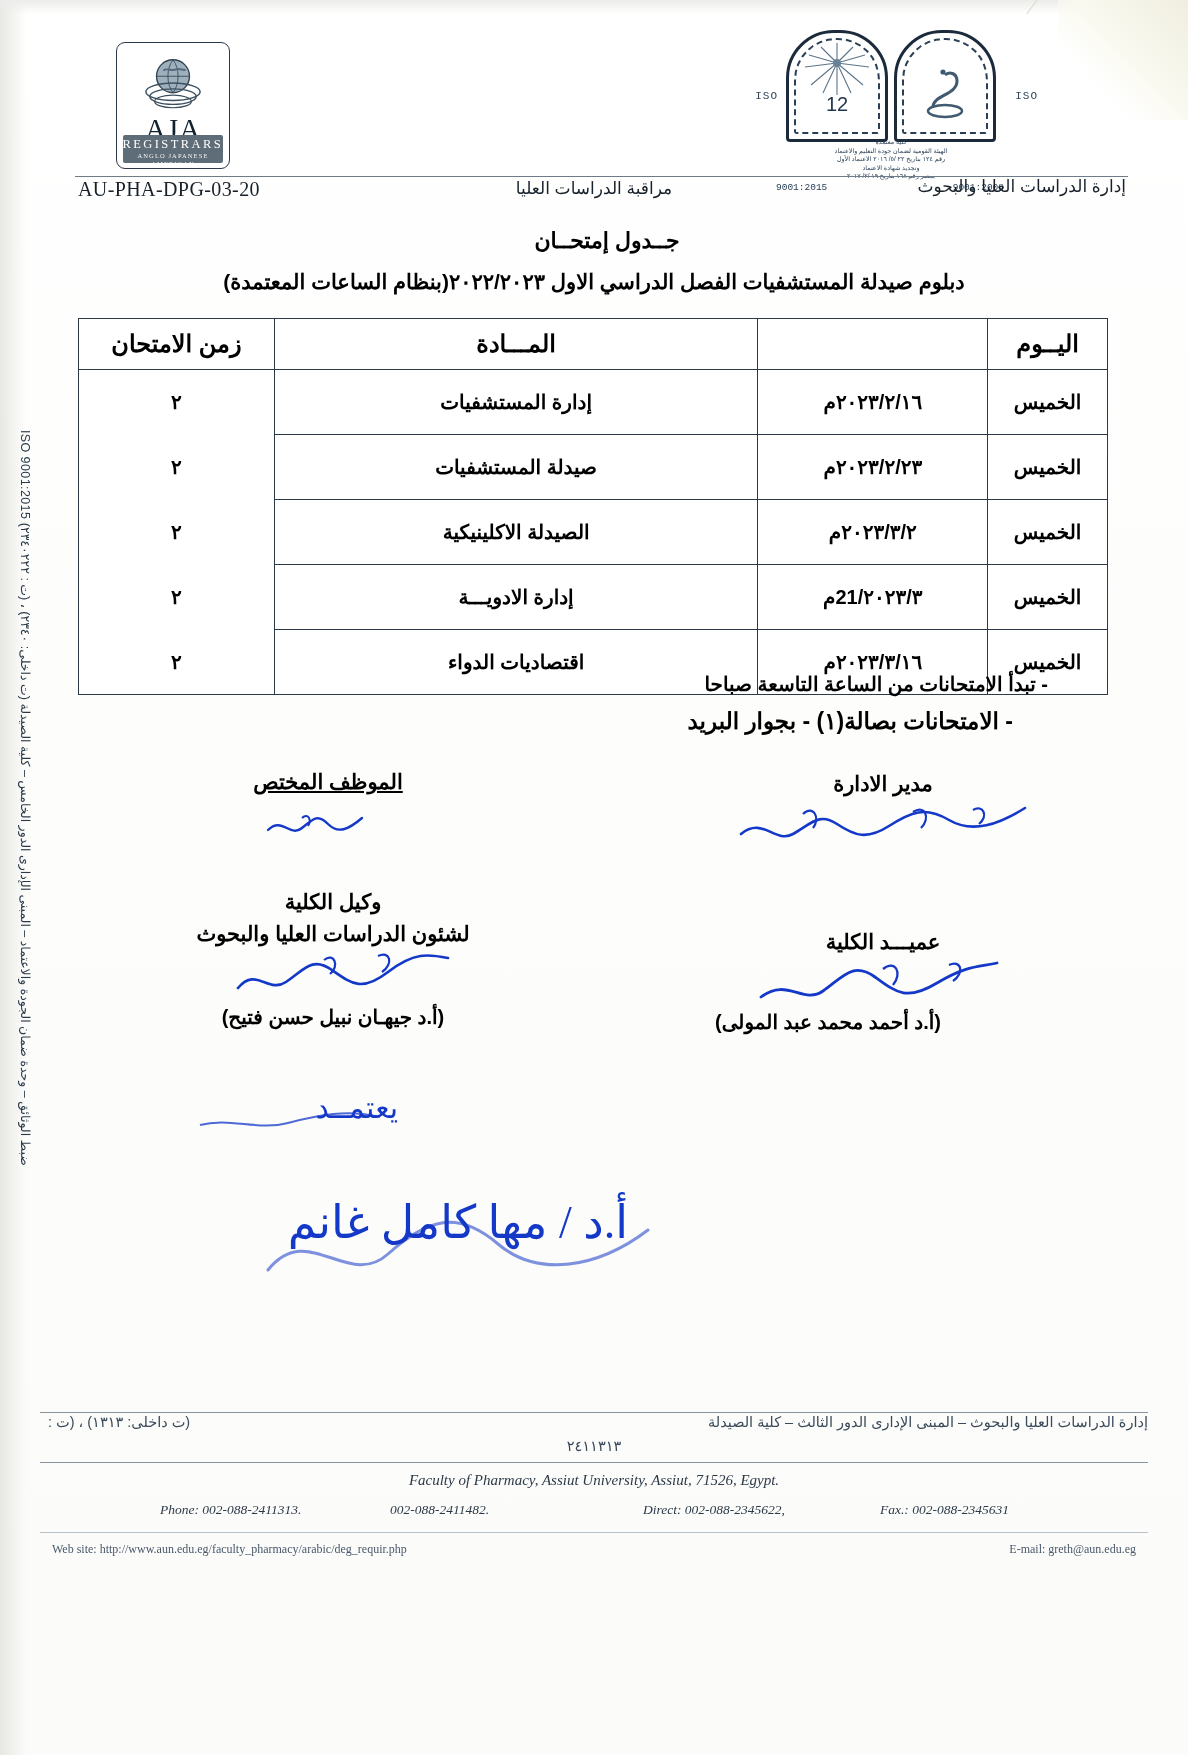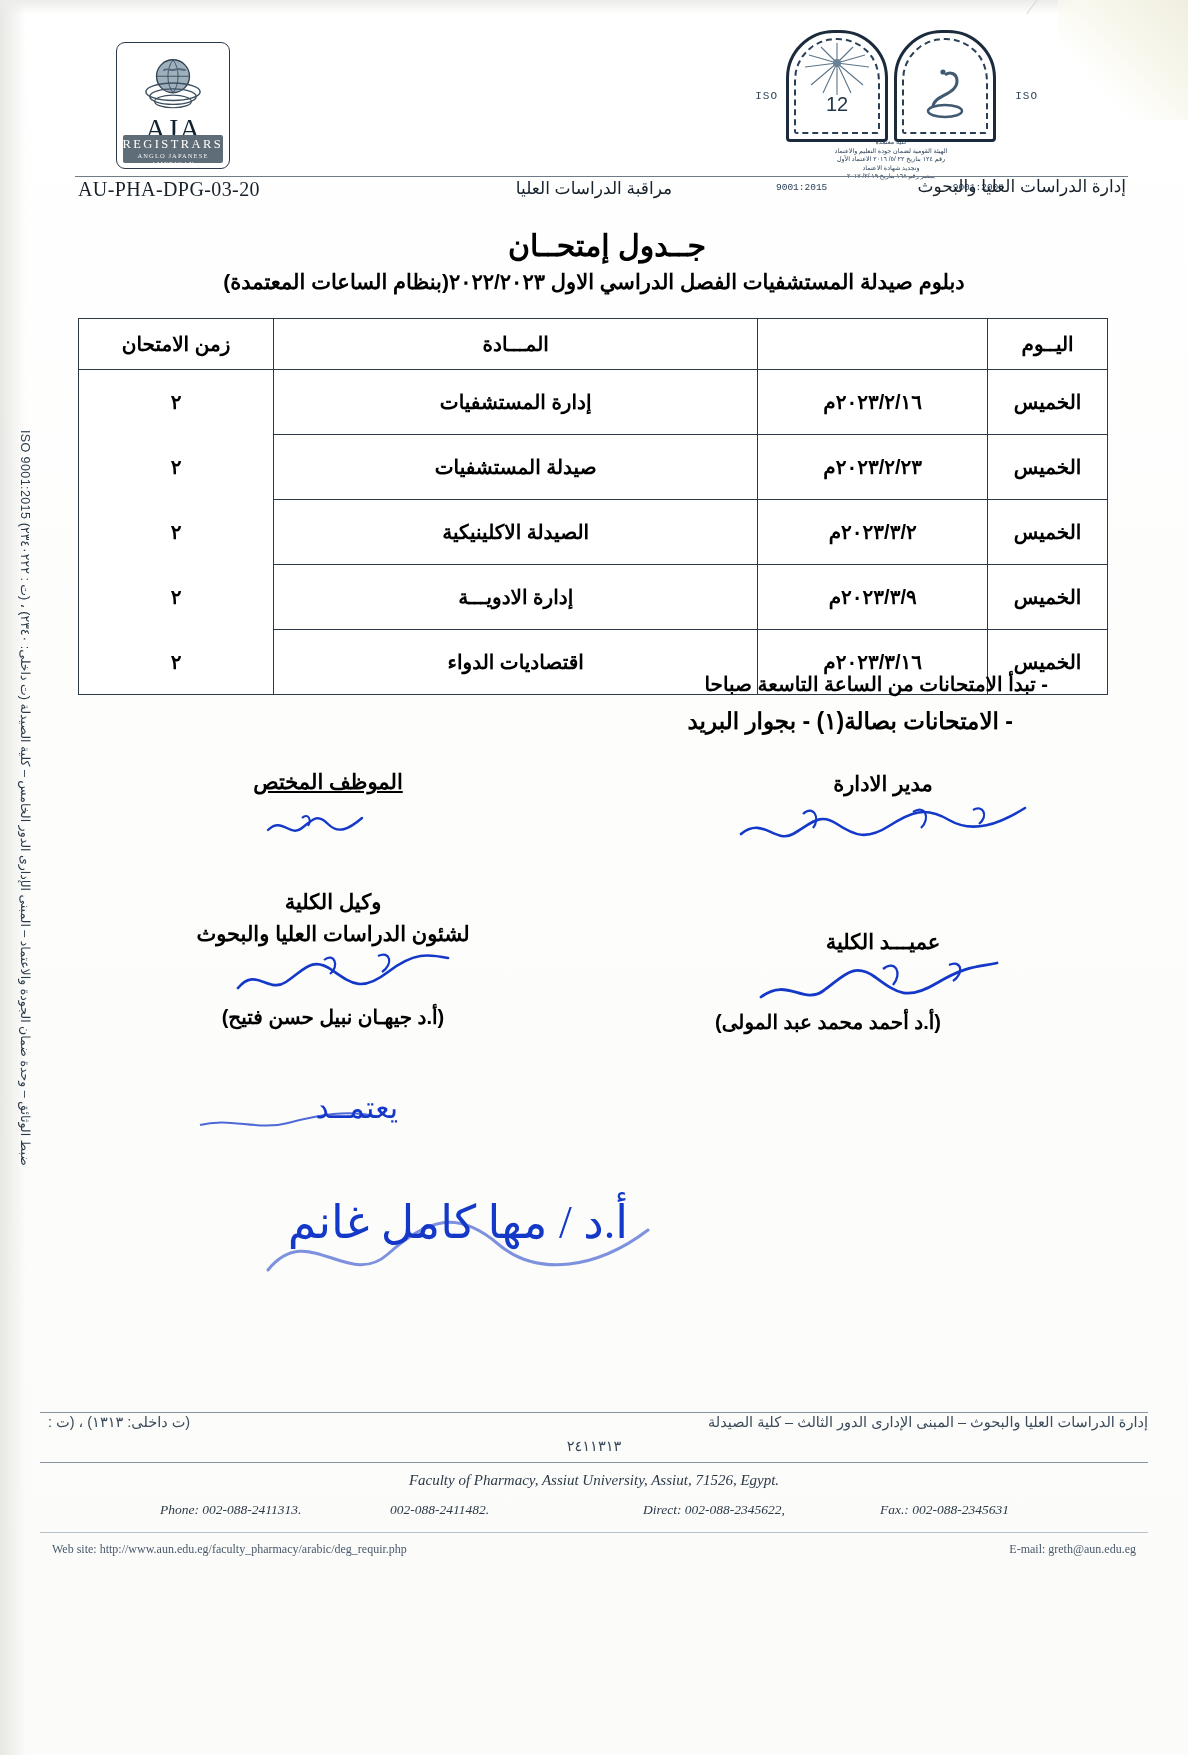--- a/index.html
+++ b/index.html
@@ -98,41 +98,41 @@
   }
   .hdr-right{
     position:absolute;right:62px;top:176px;
     font-size:17px;color:#17212b;font-family:"Liberation Sans", sans-serif;
   }
 
   
   .title-main{
     position:absolute;left:0;right:0;top:228px;text-align:center;
     font-family:"Liberation Sans", sans-serif;font-weight:700;
-    font-size:30px;color:#000;letter-spacing:1px;padding-left:26px;
+    font-size:22px;color:#000;letter-spacing:1px;padding-left:26px;
   }
   .title-sub{
     position:absolute;left:0;right:0;top:270px;text-align:center;
     font-family:"Liberation Sans", sans-serif;font-weight:700;
     font-size:21px;color:#000;
   }
 
   
   .tbl{
     position:absolute;left:78px;top:318px;width:1030px;
     border-collapse:collapse;
     font-family:"Liberation Sans", sans-serif;
   }
   .tbl td,.tbl th{
     border:1.3px solid #2c3946;
     height:62px;text-align:center;vertical-align:middle;
     font-size:20px;color:#000;font-weight:700;
     background:#fff;
   }
-  .tbl th{height:48px;font-size:20px;letter-spacing:.5px;}
+  .tbl th{height:48px;font-size:24px;letter-spacing:.5px;}
   .col-day{width:120px;}
   .col-date{width:235px;}
   .col-subj{width:505px;}
   .col-time{width:200px;}
   .tbl td.cell-time{border-bottom-color:transparent;border-top-color:transparent;}
   .tbl tr:first-child td.cell-time{border-top-color:#2c3946;}
   .tbl tr:last-child td.cell-time{border-bottom-color:#2c3946;}
 
   
   .note{
@@ -278,21 +278,21 @@
           <td class="col-time cell-time">٢</td>
         </tr>
         <tr>
           <td class="col-day">الخميس</td>
           <td class="col-date">٢٠٢٣/٣/٢م</td>
           <td class="col-subj">الصيدلة الاكلينيكية</td>
           <td class="col-time cell-time">٢</td>
         </tr>
         <tr>
           <td class="col-day">الخميس</td>
-          <td class="col-date">٢٠٢٣/٣/٩م</td>
+          <td class="col-date">٢٠٢٣/٣/21م</td>
           <td class="col-subj">إدارة الادويـــة</td>
           <td class="col-time cell-time">٢</td>
         </tr>
         <tr>
           <td class="col-day">الخميس</td>
           <td class="col-date">٢٠٢٣/٣/١٦م</td>
           <td class="col-subj">اقتصاديات الدواء</td>
           <td class="col-time cell-time">٢</td>
         </tr>
       </tbody>

